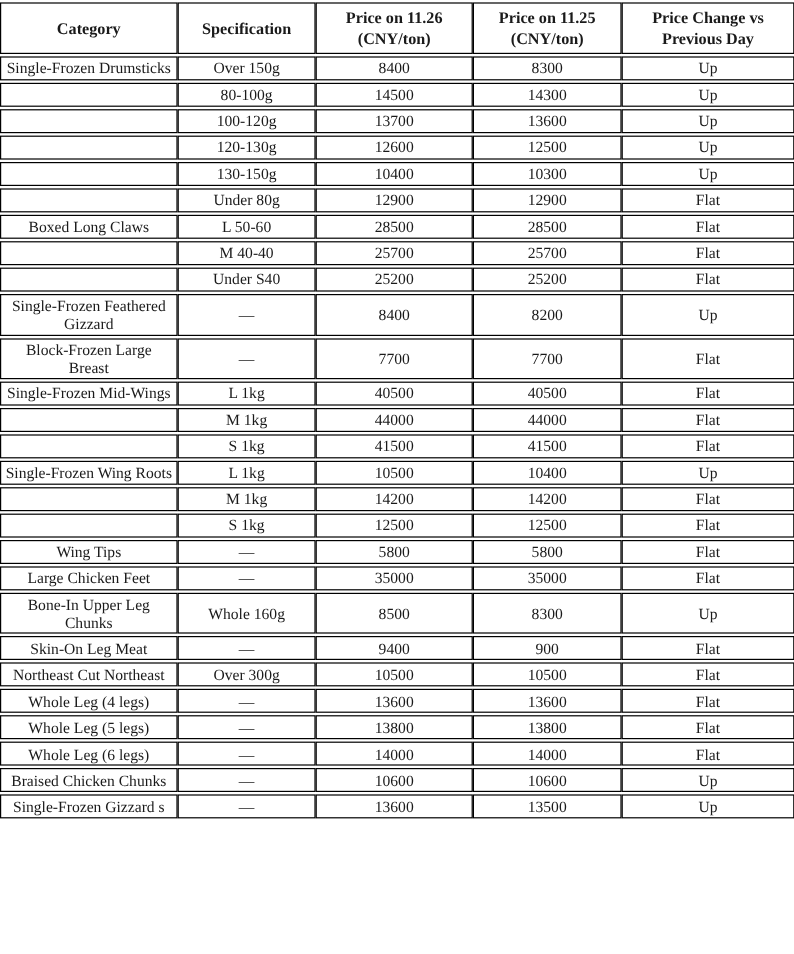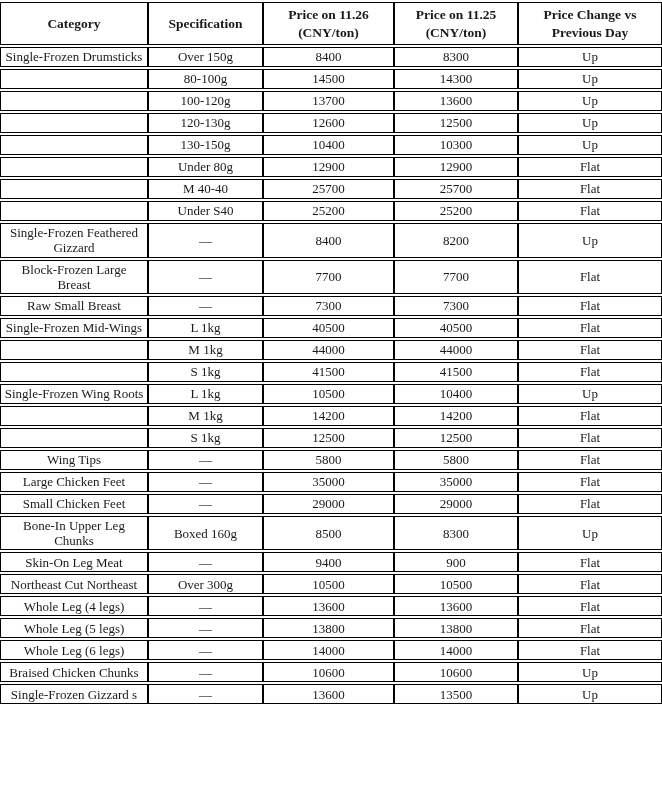--- a/index.html
+++ b/index.html
@@ -101,20 +101,27 @@
           <td>Up</td>
         </tr>
         <tr>
           <td></td>
           <td>Under 80g</td>
           <td>12900</td>
           <td>12900</td>
           <td>Flat</td>
         </tr>
         <tr>
+          <td>Boxed Long Claws</td>
+          <td>L 50-60</td>
+          <td>28500</td>
+          <td>28500</td>
+          <td>Flat</td>
+        </tr>
+        <tr>
           <td></td>
           <td>M 40-40</td>
           <td>25700</td>
           <td>25700</td>
           <td>Flat</td>
         </tr>
         <tr>
           <td></td>
           <td>Under S40</td>
           <td>25200</td>
@@ -126,27 +133,20 @@
           <td>—</td>
           <td>8400</td>
           <td>8200</td>
           <td>Up</td>
         </tr>
         <tr>
           <td>Block-Frozen Large Breast</td>
           <td>—</td>
           <td>7700</td>
           <td>7700</td>
-          <td>Flat</td>
-        </tr>
-        <tr>
-          <td>Raw Small Breast</td>
-          <td>—</td>
-          <td>7300</td>
-          <td>7300</td>
           <td>Flat</td>
         </tr>
         <tr>
           <td>Single-Frozen Mid-Wings</td>
           <td>L 1kg</td>
           <td>40500</td>
           <td>40500</td>
           <td>Flat</td>
         </tr>
         <tr>
@@ -192,29 +192,22 @@
           <td>Flat</td>
         </tr>
         <tr>
           <td>Large Chicken Feet</td>
           <td>—</td>
           <td>35000</td>
           <td>35000</td>
           <td>Flat</td>
         </tr>
         <tr>
-          <td>Small Chicken Feet</td>
-          <td>—</td>
-          <td>29000</td>
-          <td>29000</td>
-          <td>Flat</td>
-        </tr>
-        <tr>
           <td>Bone-In Upper Leg Chunks</td>
-          <td>Boxed 160g</td>
+          <td>Whole 160g</td>
           <td>8500</td>
           <td>8300</td>
           <td>Up</td>
         </tr>
         <tr>
           <td>Skin-On Leg Meat</td>
           <td>—</td>
           <td>9400</td>
           <td>900</td>
           <td>Flat</td>

